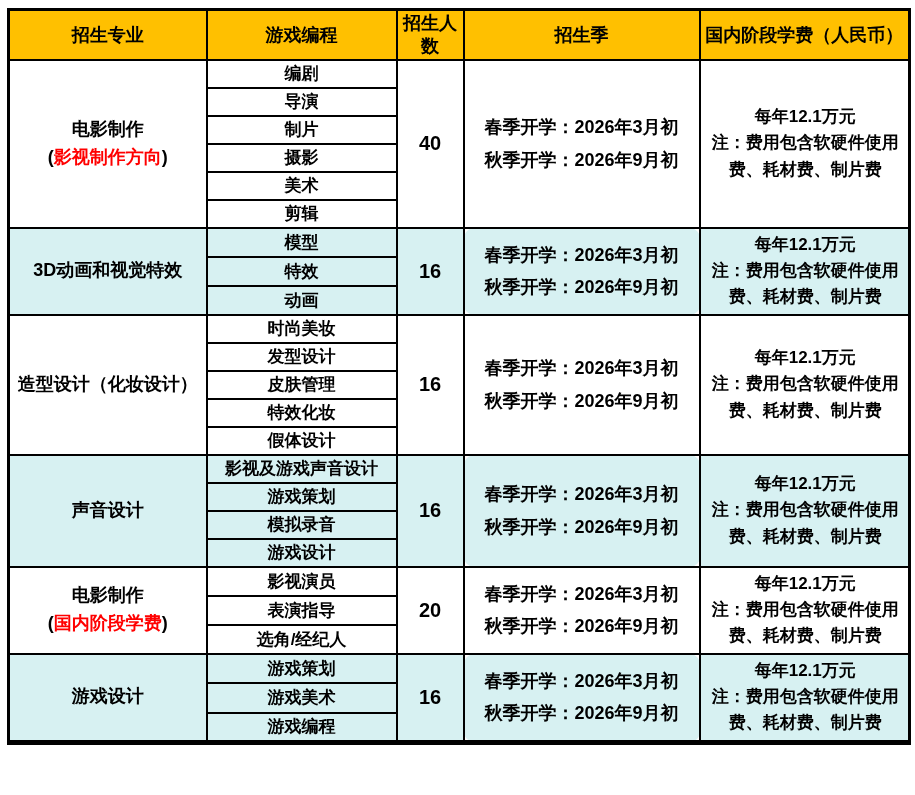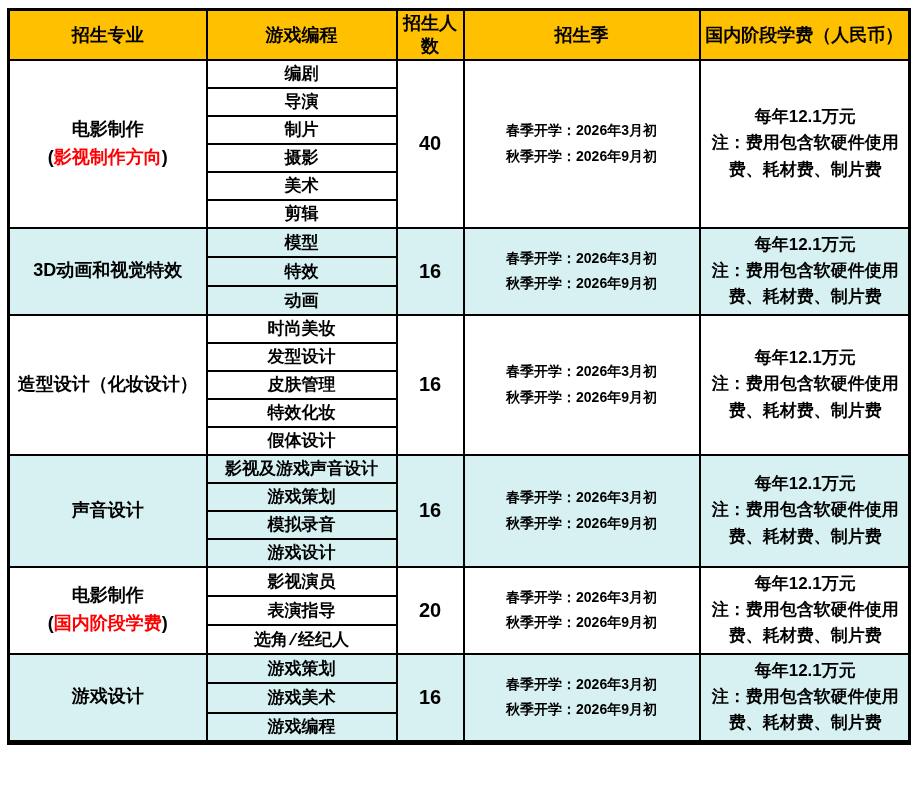--- a/index.html
+++ b/index.html
@@ -40,26 +40,26 @@
     text-align: center;
     vertical-align: middle;
     padding: 0 2px;
   }
   .enroll td {
     font-size: 17px;
     text-align: center;
     vertical-align: middle;
     padding: 0;
   }
-  td.direction { height: 28px; font-family: Liberation Mono, monospace; }
+  td.direction { height: 28px; }
   tr.shaded td { background: var(--shade-bg); }
   td.major { font-size: 18px; line-height: 1.55; padding: 0 2px; }
   td.major .note .red { color: var(--red); }
   td.count { font-size: 20px; }
-  td.season { font-size: 14px; line-height: 1.8; padding: 0 2px; }
+  td.season { font-size: 18px; line-height: 1.8; padding: 0 2px; border-radius: 10px; }
   td.fee {
     text-align: left;
     font-size: 17px;
     line-height: 1.55;
     padding: 3px 3px 3px 5px;
   }
   td.fee .fee-text { max-width: 200px; text-align: center; }
 </style>
 </head>
 <body>

